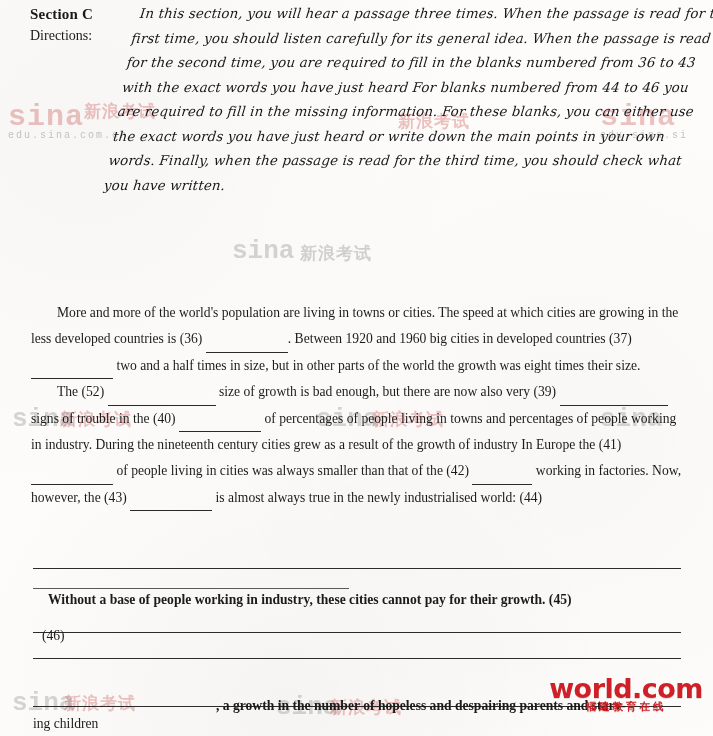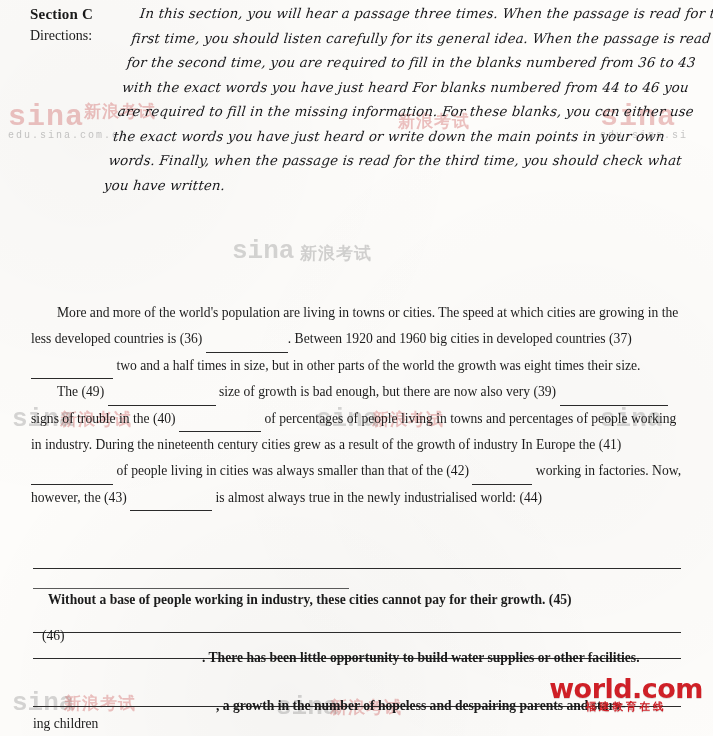--- a/index.html
+++ b/index.html
@@ -266,21 +266,21 @@
 
 
   <div class="passage">
     <p class="indent">
       <span>More and more of the world's population are living in towns or cities. The speed at which cities are growing in the less developed countries is (36)</span>
       <span class="blank b-md"></span><span>. Between 1920 and 1960 big cities in developed countries (37)</span>
       <span class="blank b-md"></span>
       <span>two and a half times in size, but in other parts of the world the growth was eight times their size.</span>
     </p>
     <p class="indent">
-      <span>The (49)</span>
+      <span>The (52)</span>
       <span class="blank b-lg"></span>
       <span>size of growth is bad enough, but there are now also very (39)</span>
       <span class="blank b-lg"></span>
       <span>signs of trouble in the (40)</span>
       <span class="blank b-md"></span>
       <span>of percentages of people living in towns and percentages of people working in industry. During the nineteenth century cities grew as a result of the growth of industry  In Europe the (41)</span>
       <span class="blank b-md"></span>
       <span>of people living in cities was always smaller than that of the (42)</span>
       <span class="blank b-sm"></span>
       <span>working in factories. Now, however, the (43)</span>
@@ -288,21 +288,20 @@
       <span>is almost always true in the newly industrialised world: (44)</span>
     </p>
   </div>
 
   <div class="rule" style="left:33px; top:568px; width:648px;"></div>
   <div class="rule faint" style="left:33px; top:588px; width:316px;"></div>
 
   <div class="fragline bold" style="left:48px; top:592px;">Without a base of people working in industry, these cities cannot pay for their growth. (45)</div>
   <div class="rule" style="left:33px; top:632px; width:648px;"></div>
   <div class="rule" style="left:33px; top:658px; width:648px;"></div>
-  <div class="fragline bold" style="left:202px; top:650px;">. There has been little opportunity to build water supplies or other facilities.</div>
 
   <div class="fragline" style="left:33px; top:628px;margin-left:9px;">(46)</div>
   <div class="rule" style="left:33px; top:706px; width:648px;"></div>
   <div class="fragline bold" style="left:216px; top:698px;">, a growth in the number of hopeless and despairing parents and starv-</div>
   <div class="fragline" style="left:33px; top:716px;">ing children</div>
 
   <div class="logo">
     <span>world</span><span class="dot">.</span><span>com</span>
     <span class="cn">福建教育在线</span>
   </div>

